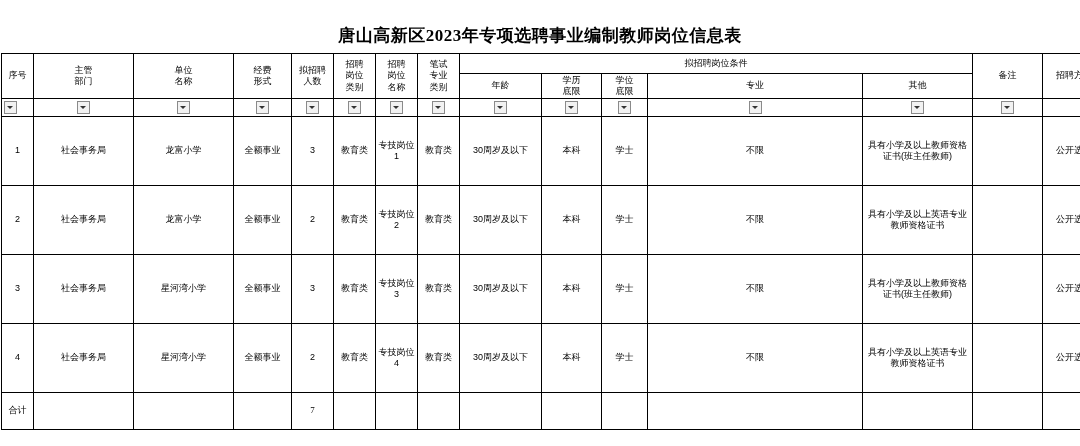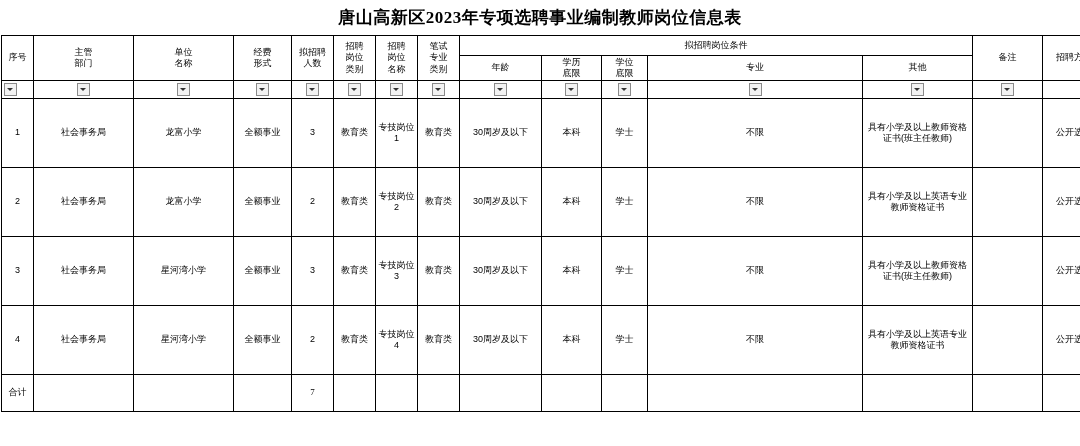--- a/index.html
+++ b/index.html
@@ -19,21 +19,21 @@
     width: 1080px;
     height: 446px;
     box-sizing: border-box;
   }
   .title {
     text-align: center;
     font-family: "Liberation Serif", "DejaVu Serif", serif;
     font-weight: bold;
     font-size: 17px;
     letter-spacing: 0.5px;
-    padding-top: 6px;
+    padding-top: 24px;
     padding-bottom: 6px;
     color: #000;
   }
   table.sheet {
     border-collapse: collapse;
     table-layout: fixed;
     width: 1078px;
     margin: 0 1px;
   }
   table.sheet td, table.sheet th {

